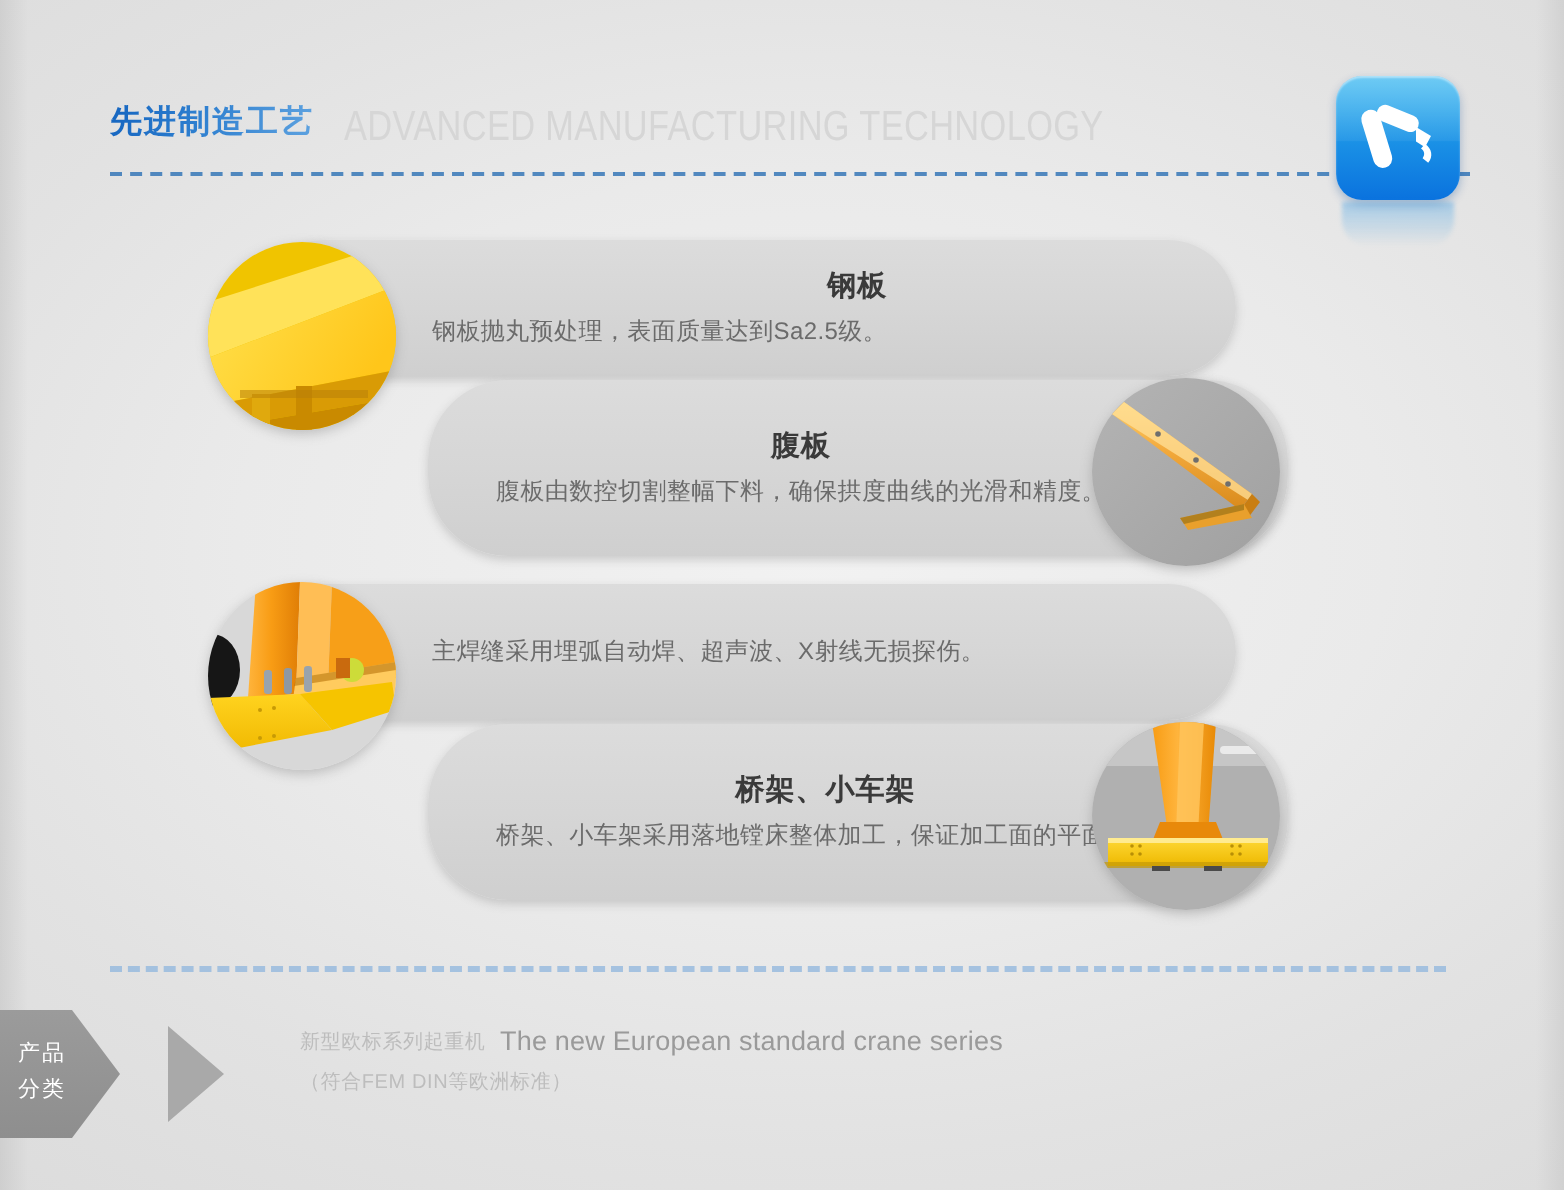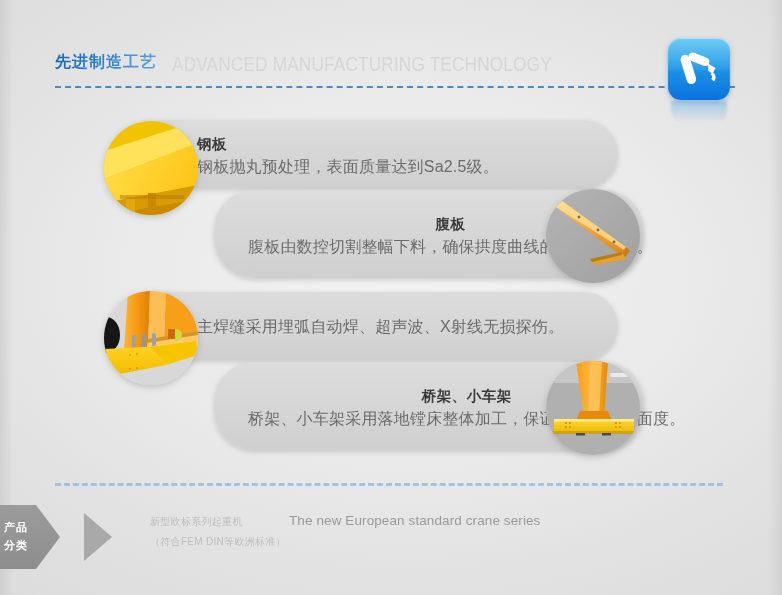--- a/index.html
+++ b/index.html
@@ -131,34 +131,34 @@
   .card-1 { top: 120px; height: 68px; }
   .card-2 { top: 190px; height: 88px; }
   .card-3 { top: 292px; height: 68px; }
   .card-4 { top: 362px; height: 88px; }
 
   .card-text {
     position: absolute;
     top: 50%;
     transform: translateY(-50%);
   }
-  .card.left-img  .card-text { left: 69px; }
+  .card.left-img  .card-text { left: 88px; text-align: right; }
   .card.right-img .card-text { left: 34px; text-align: center; }
 
   .card-title {
     font-size: 14.5px;
     font-weight: bold;
     color: #3a3a3a;
     line-height: 21px;
     letter-spacing: 0.5px;
     margin: 0 0 3px 0;
     white-space: nowrap;
   }
   .card-desc {
-    font-size: 16px;
+    font-size: 12px;
     color: #6b6b6b;
     line-height: 17px;
     letter-spacing: 0.2px;
     margin: 0;
     white-space: nowrap;
   }
 
   
   .photo {
     position: absolute;
@@ -200,21 +200,21 @@
   }
   .cat-tab .labels {
     position: absolute;
     left: 6px;
     top: 13px;
     width: 34px;
     color: #ffffff;
     font-size: 11px;
     line-height: 18px;
     letter-spacing: 1px;
-    font-weight: bold;
+    text-align: center;
   }
   .arrow-mark {
     position: absolute;
     left: 84px;
     top: 513px;
     width: 0;
     height: 0;
     border-top: 24px solid transparent;
     border-bottom: 24px solid transparent;
     border-left: 28px solid #a9a9a9;
@@ -229,21 +229,20 @@
     letter-spacing: 0.3px;
   }
   .footer-en {
     position: absolute;
     left: 250px;
     top: 510px;
     color: #9a9a9a;
     font-size: 13.5px;
     line-height: 21px;
     letter-spacing: 0.1px;
-    margin-left: 39px;
   }
   .footer-line { white-space: nowrap; display: block; }
 </style>
 </head>
 <body>
 
 <div id="page">
 
   <div class="header">
     <div class="title-cn">先进制造工艺</div>

